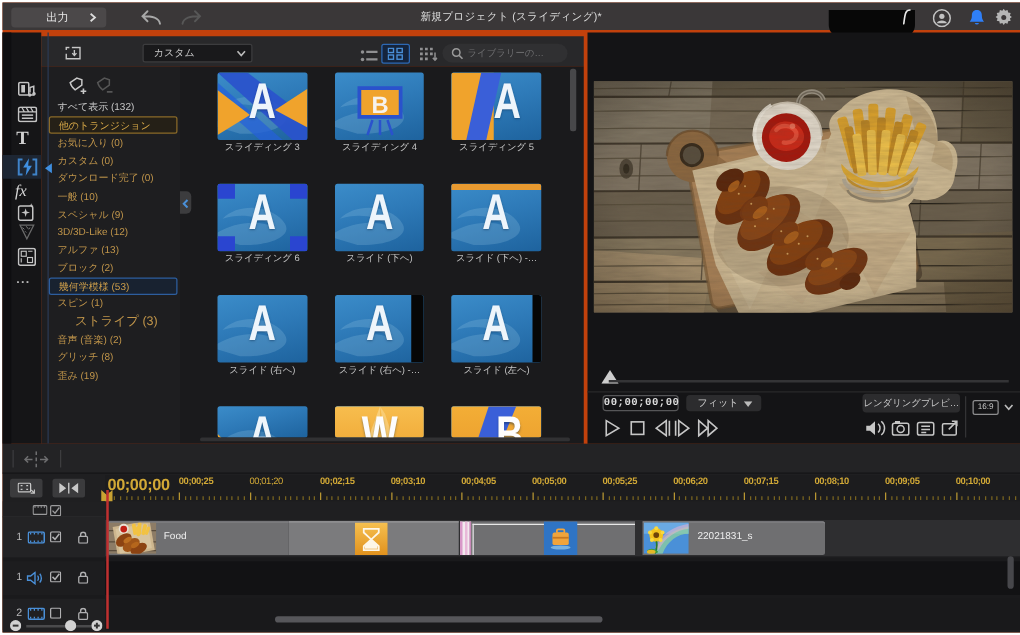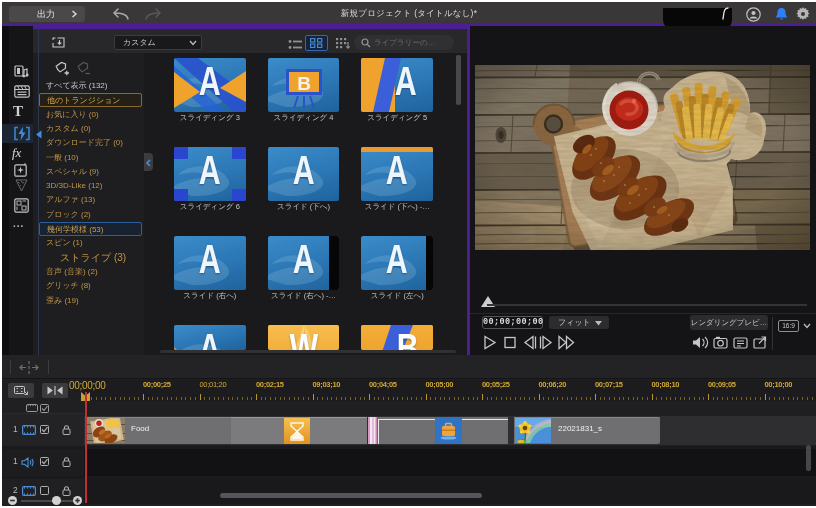--- a/index.html
+++ b/index.html
@@ -1,16 +1,16 @@
 <!DOCTYPE html>
 <html><head><meta charset="utf-8">
 <style>
 *{margin:0;padding:0;box-sizing:border-box}
 html,body{width:816px;height:508px;background:#fff;overflow:hidden;font-family:"Liberation Sans",sans-serif}
-#win{position:absolute;left:2px;top:2px;width:814px;height:504px;background:#4c1d95}
+#win{position:absolute;left:2px;top:2px;width:814px;height:504px;background:#c2410c}
 .abs{position:absolute}
 
 .th{position:absolute;overflow:hidden;border-radius:2px;background:linear-gradient(165deg,#3b8cc9 0%,#2e7ab8 45%,#1e639e 100%)}
 .A{position:absolute;left:0;right:0;top:1px;text-align:center;font-size:40px;font-weight:bold;color:#eef5fb;transform:scaleX(0.76);text-shadow:0 1px 2px rgba(10,40,70,0.45)}
 </style></head>
 <body>
 <div id="win">
 
 <div class="abs" id="topbar" style="left:0;top:0;width:814px;height:22px;background:#3a3738">
  <div class="abs" style="left:7px;top:4px;width:76px;height:16px;background:#4b4849;border-radius:3px;color:#e8e8e8;font-size:9px;line-height:16px">
@@ -18,21 +18,21 @@
    <svg class="abs" style="left:61px;top:4px" width="8" height="8" viewBox="0 0 8 8">
           <path d="M2.5 1 L6 4 L2.5 7" stroke="#ddd" stroke-width="1.4" fill="none"></path>
         </svg>
  </div>
  <svg class="abs" style="left:110px;top:5px" width="20" height="14" viewBox="0 0 20 14">
         <path d="M6 2 L2 6 L6 10 M2 6 C10 6 15 7 16 12" stroke="#a8a8a8" stroke-width="1.5" fill="none" stroke-linecap="round"></path>
       </svg>
  <svg class="abs" style="left:140px;top:5px" width="20" height="14" viewBox="0 0 20 14">
         <path d="M14 2 L18 6 L14 10 M18 6 C10 6 5 7 4 12" stroke="#575757" stroke-width="1.5" fill="none" stroke-linecap="round"></path>
       </svg>
- <div class="abs" style="left:0;top:0;width:814px;height:24px;text-align:center;font-size:8.5px;line-height:23px;color:#dedede;letter-spacing:0.2px">新規プロジェクト (タイトルなし)*</div>
+ <div class="abs" style="left:0;top:0;width:814px;height:24px;text-align:center;font-size:8.5px;line-height:23px;color:#dedede;letter-spacing:0.2px">新規プロジェクト (スライディング)*</div>
  <div class="abs" style="left:661px;top:6px;width:69px;height:22px;background:#070707;border-radius:0 0 10px 10px"></div>
  <svg class="abs" style="left:716px;top:4px" width="12" height="16" viewBox="0 0 12 16">
         <path d="M10 2 C6 2 6 6 5 13" stroke="#e8e8e8" stroke-width="1.3" fill="none" stroke-linecap="round"></path>
       </svg>
  <svg class="abs" style="left:744px;top:5px" width="15" height="15" viewBox="0 0 15 15">
    <circle cx="7.5" cy="7.5" r="6.7" stroke="#c2c2c2" stroke-width="1.2" fill="none"></circle>
    <circle cx="7.5" cy="6" r="2.1" fill="#c2c2c2"></circle>
    <path d="M3.5 11.5 C4 8.8 11 8.8 11.5 11.5" fill="#c2c2c2"></path>
  </svg>
  <svg class="abs" style="left:773px;top:5px" width="13" height="15" viewBox="0 0 13 15">
@@ -513,21 +513,21 @@
    <path d="M11 0 L11 3 M11 5 L11 8 M11 10 L11 13"></path>
    <path d="M2 6.5 L8 6.5 M14 6.5 L20 6.5"></path>
    <path d="M4.5 4 L2 6.5 L4.5 9 M17.5 4 L20 6.5 L17.5 9"></path>
   </g>
  </svg>
  <div class="abs" style="left:46px;top:5px;width:1px;height:14px;background:#3d3d3f"></div>
 </div>
 
 <div class="abs" style="left:82px;top:25px;width:732px;height:21px;background:#1c1c1e"></div>
 
-<span style="position:absolute;left:67px;top:25px;font-size:10px;font-weight:normal;color:#d2a936;letter-spacing:-0.3px">00;00;00</span>
+<span style="position:absolute;left:84px;top:25px;font-size:13px;font-weight:bold;color:#d2a936;letter-spacing:-0.3px">00;00;00</span>
 <span style="position:absolute;left:141.0px;top:25px;font-size:7.5px;font-weight:bold;color:#d2a936;letter-spacing:-0.3px">00;00;25</span>
 <span style="position:absolute;left:197.5px;top:25px;font-size:7.5px;font-weight:normal;color:#d2a936;letter-spacing:-0.3px">00;01;20</span>
 <span style="position:absolute;left:254.0px;top:25px;font-size:7.5px;font-weight:bold;color:#d2a936;letter-spacing:-0.3px">00;02;15</span>
 <span style="position:absolute;left:310.5px;top:25px;font-size:7.5px;font-weight:bold;color:#d2a936;letter-spacing:-0.3px">09;03;10</span>
 <span style="position:absolute;left:367.0px;top:25px;font-size:7.5px;font-weight:bold;color:#d2a936;letter-spacing:-0.3px">00;04;05</span>
 <span style="position:absolute;left:423.5px;top:25px;font-size:7.5px;font-weight:bold;color:#d2a936;letter-spacing:-0.3px">00;05;00</span>
 <span style="position:absolute;left:480.0px;top:25px;font-size:7.5px;font-weight:bold;color:#d2a936;letter-spacing:-0.3px">00;05;25</span>
 <span style="position:absolute;left:536.5px;top:25px;font-size:7.5px;font-weight:bold;color:#d2a936;letter-spacing:-0.3px">00;06;20</span>
 <span style="position:absolute;left:593.0px;top:25px;font-size:7.5px;font-weight:bold;color:#d2a936;letter-spacing:-0.3px">00;07;15</span>
 <span style="position:absolute;left:649.5px;top:25px;font-size:7.5px;font-weight:bold;color:#d2a936;letter-spacing:-0.3px">00;08;10</span>

